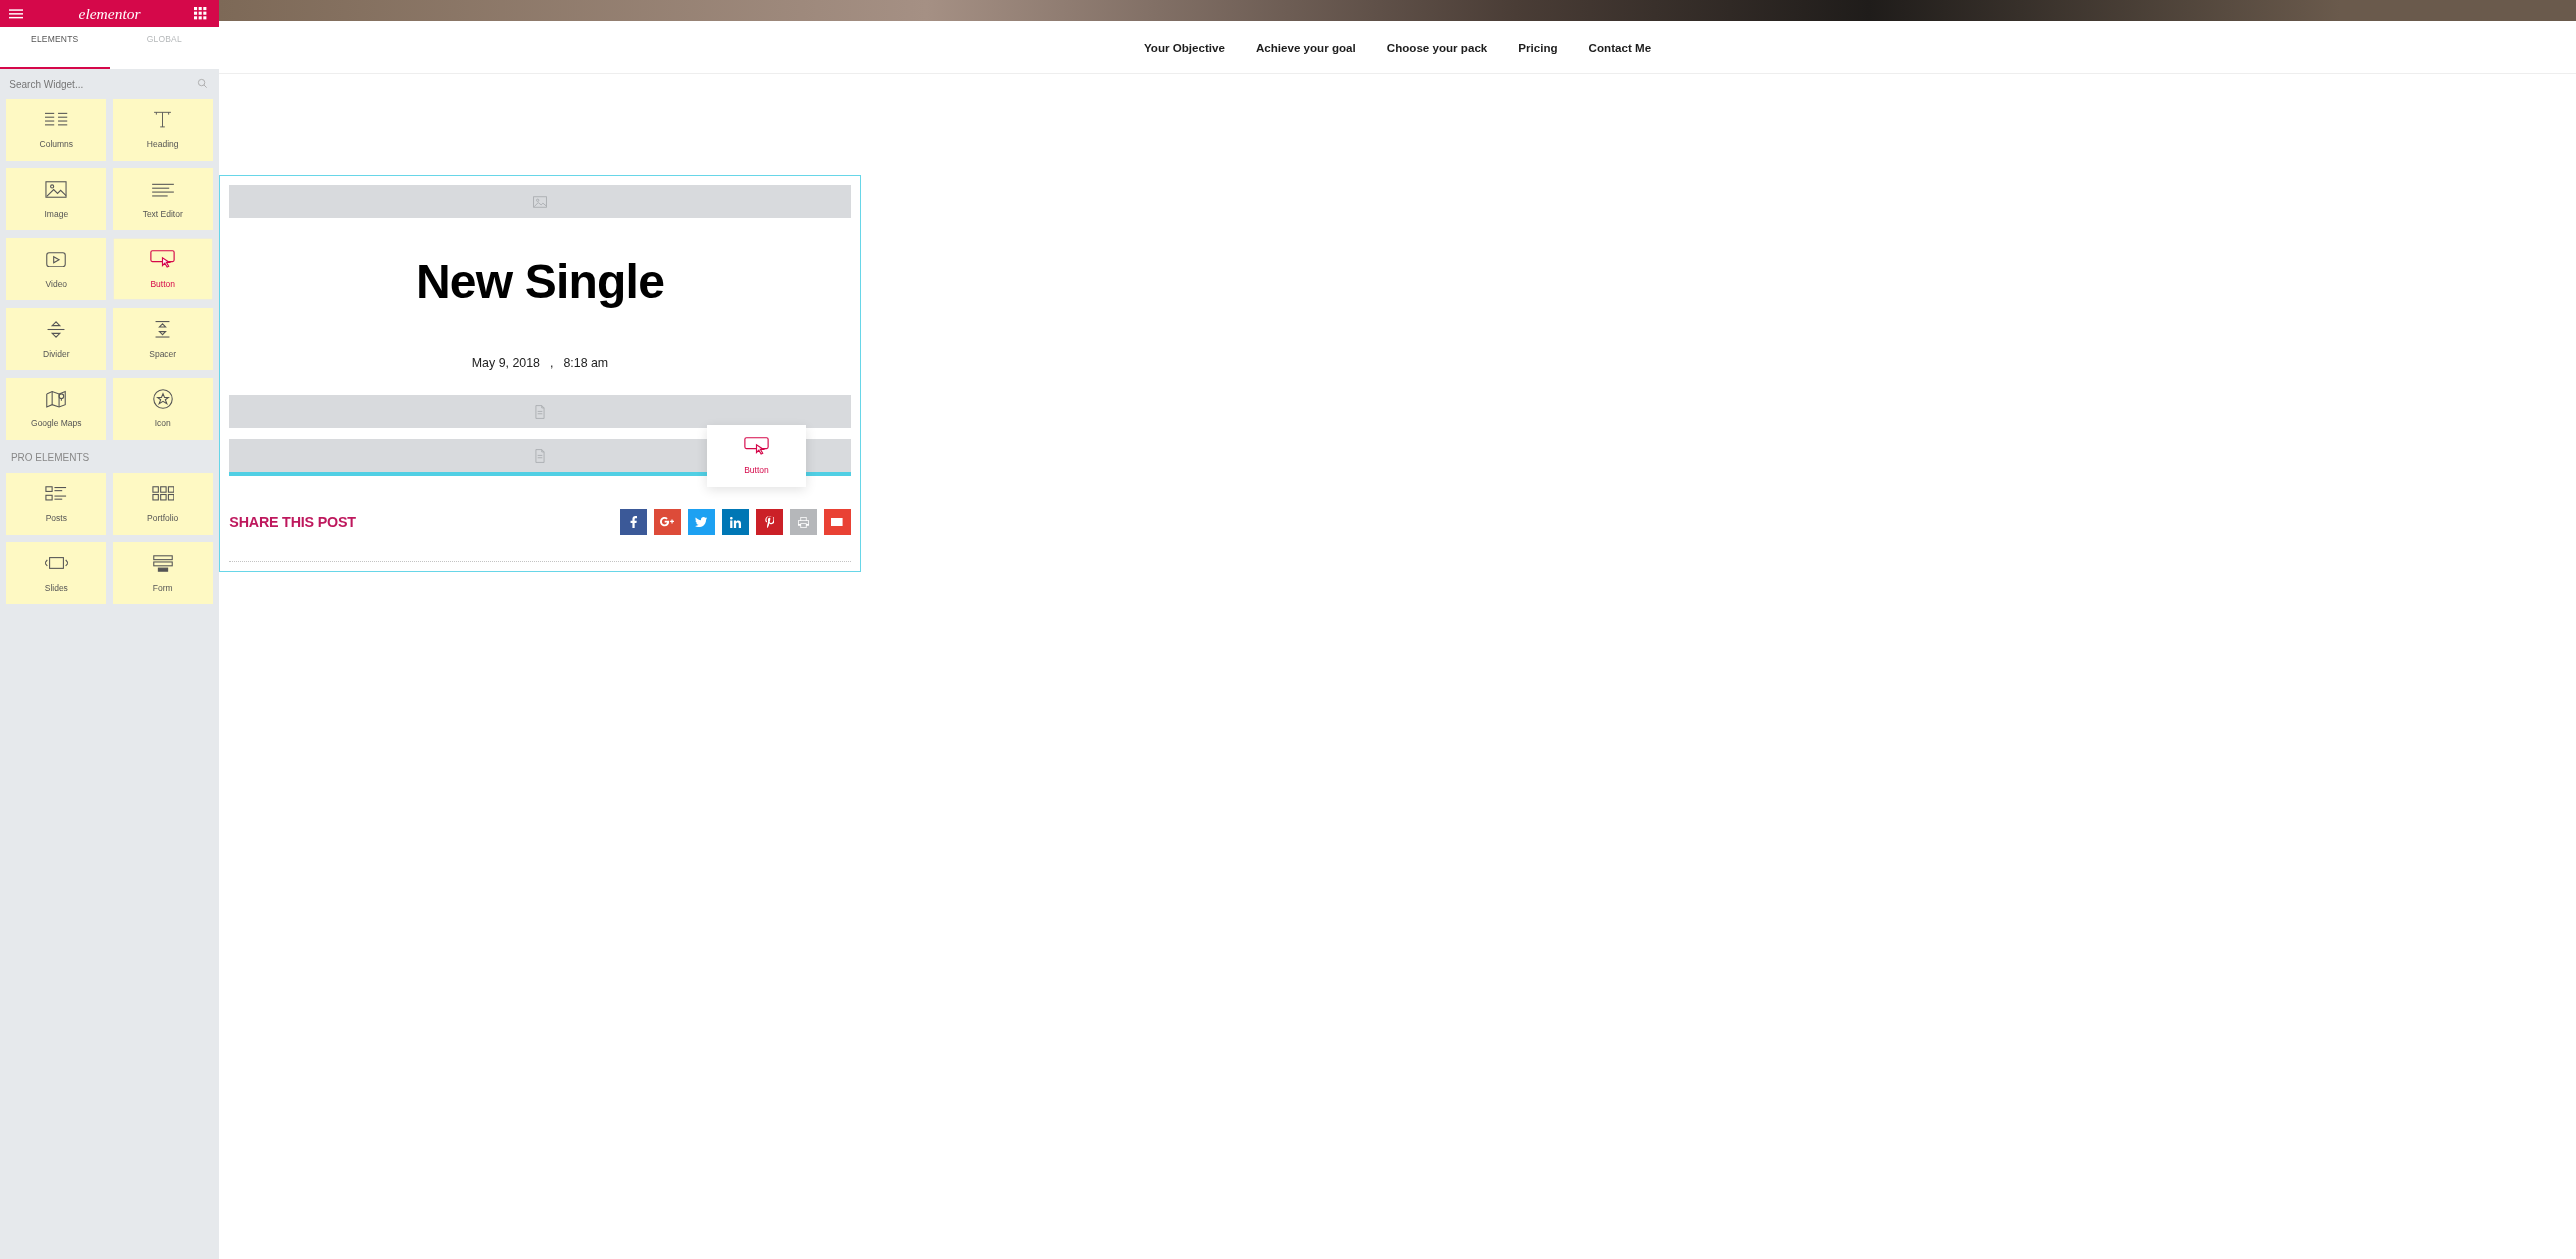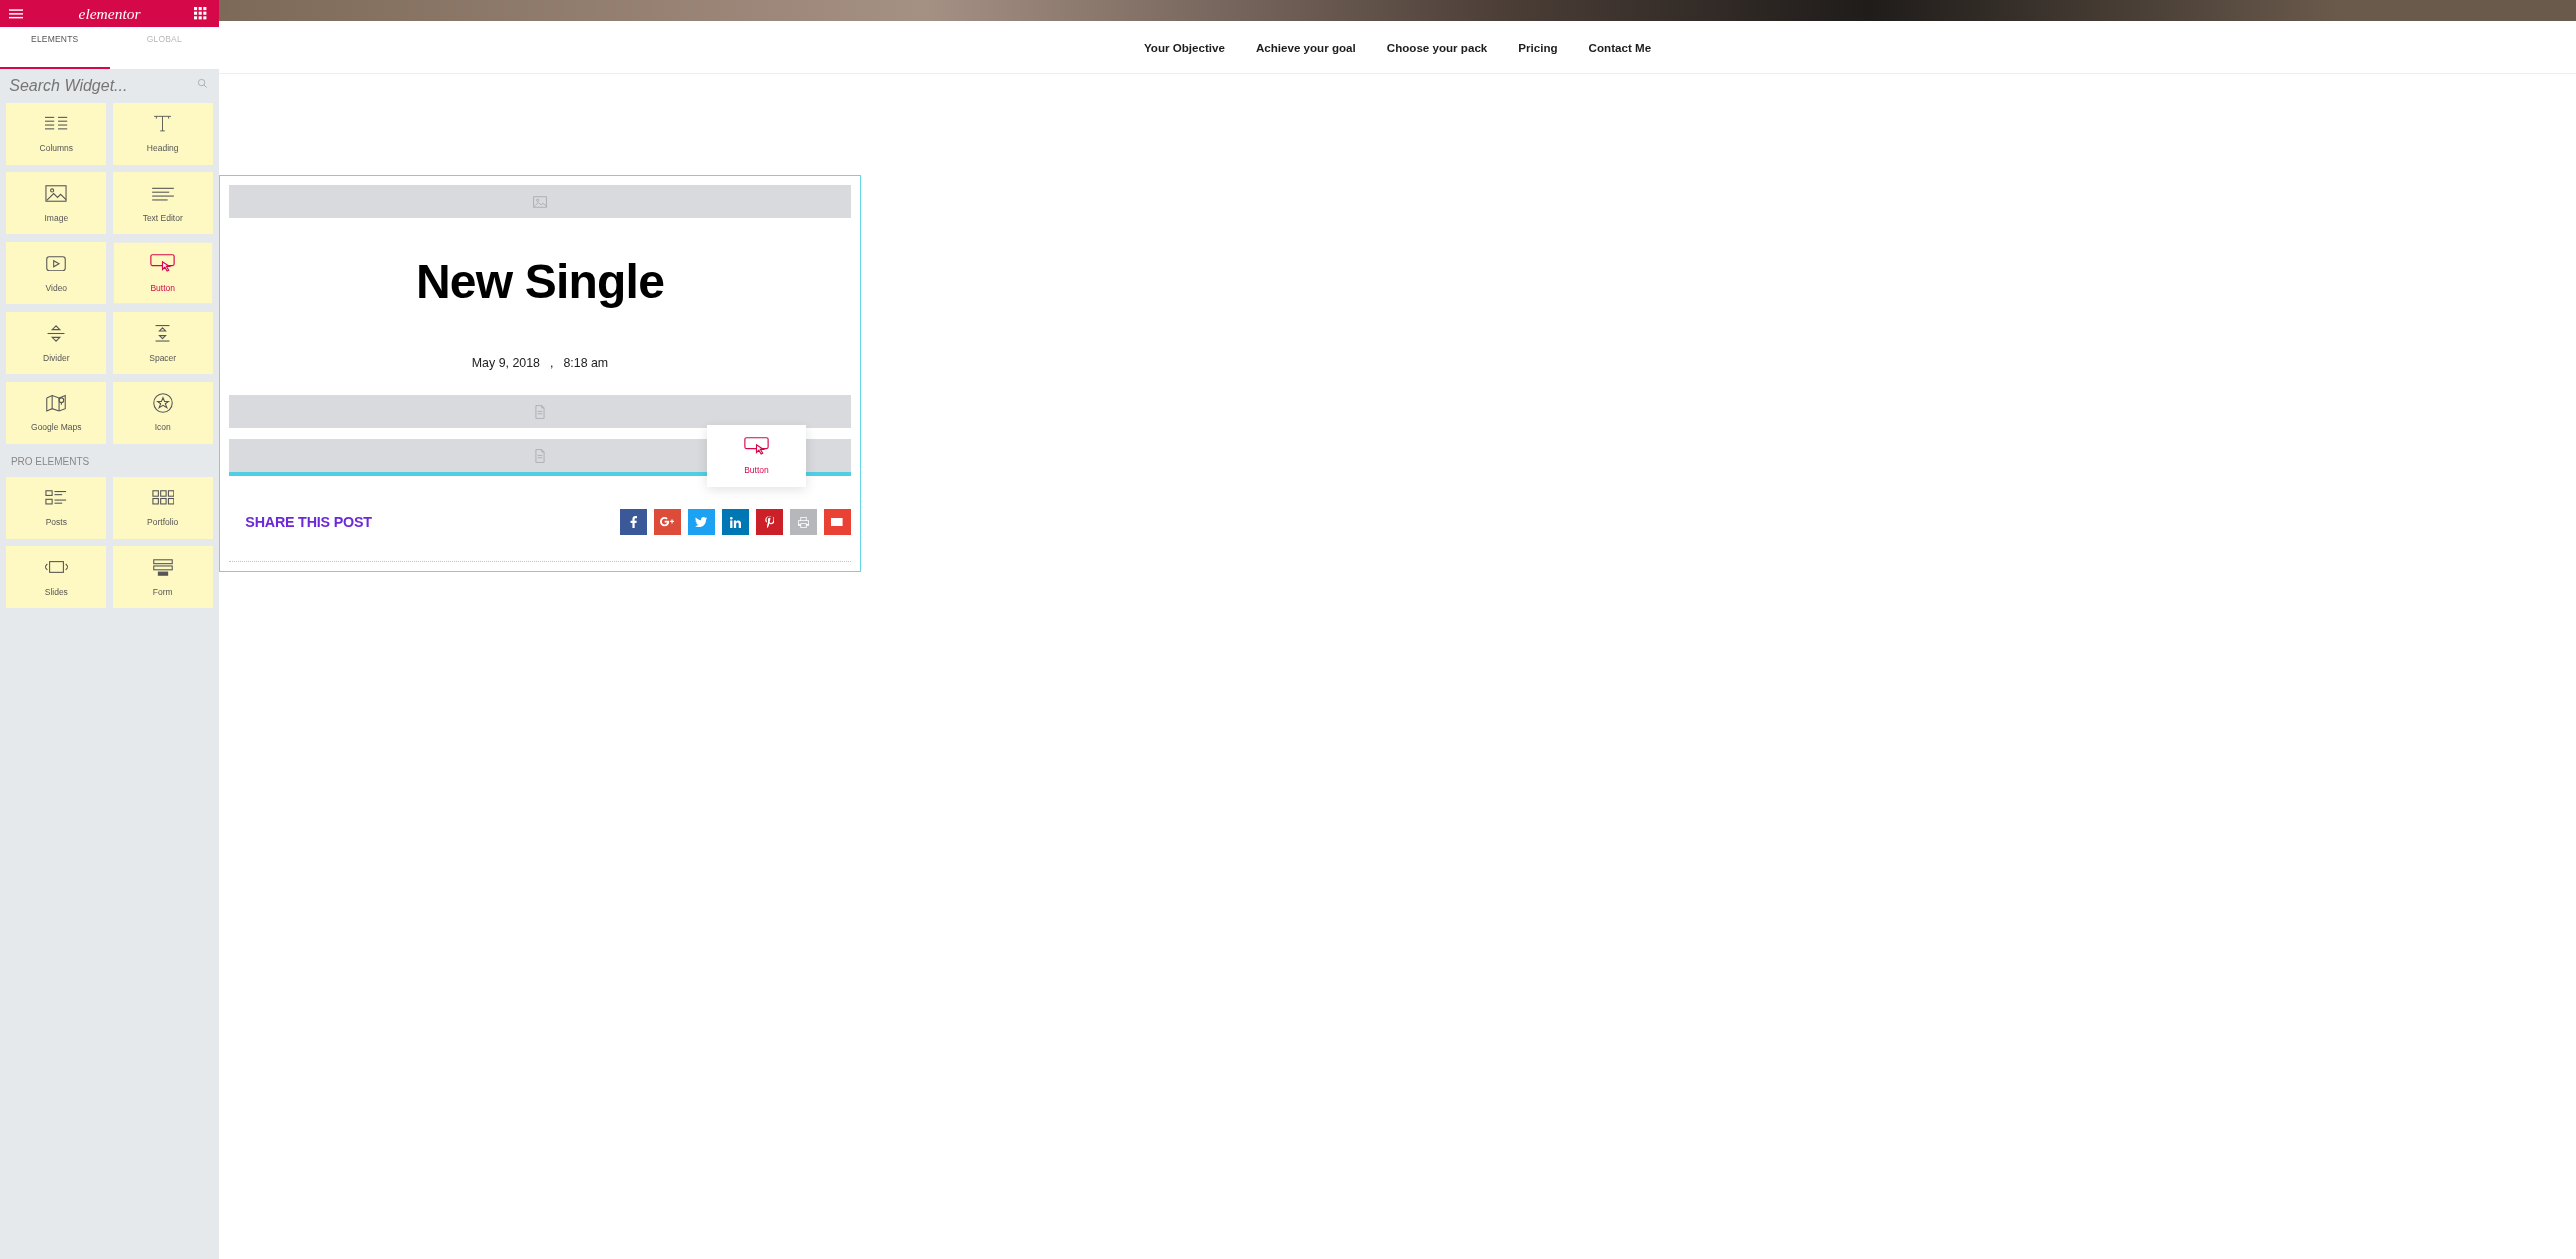--- a/index.html
+++ b/index.html
@@ -13,21 +13,21 @@
 .sidebar-header { height: 27px; background: #d5084a; display: flex; align-items: center; justify-content: space-between; padding: 0 9.3px; color: #fff; }
 .sidebar-header .logo { font-family: cursive; font-style: italic; font-size: 15.5px; text-align: center; flex: 1; }
 .hamburger-icon, .grid-icon { width: 15.5px; cursor: pointer; }
 .hamburger-icon svg, .grid-icon svg { display: block; }
 
 .tabs { display: flex; background: #fff; height: 42px; }
 .tabs .tab { flex: 1; text-align: center; line-height: 25.6px; font-size: 8.5px; font-weight: 500; color: #b5b8ba; cursor: pointer; letter-spacing: 0.2px; }
 .tabs .tab.active { color: #555; border-bottom: 2.3px solid #d5084a; }
 
 .search-bar { position: relative; padding: 7.8px 9.3px; }
-.search-bar input { width: 100%; border: none; background: transparent; font-size: 16px; font-style: italic; color: #888; outline: none; }
+.search-bar input { width: 100%; border: none; background: transparent; font-size: 10px; color: #888; outline: none; }
 .search-bar .search-ic { position: absolute; right: 11px; top: 9.3px; color: #aaa; }
 
 .widget-list { flex: 1; overflow-y: auto; padding: 0 6.2px; }
 .widget-list::-webkit-scrollbar { width: 4.7px; }
 .widget-list::-webkit-scrollbar-thumb { background: #c7c9cc; }
 .widget-row { display: flex; gap: 6.2px; margin-bottom: 7.8px; }
 .widget-card { flex: 1; background: #fef9c3; height: 62px; display: flex; flex-direction: column; align-items: center; justify-content: center; gap: 9.3px; cursor: grab; }
 .widget-card .wicon { height: 20px; display: flex; align-items: center; justify-content: center; color: #555; }
 .widget-card .wlabel { font-size: 8.5px; color: #555; }
 .widget-card.selected { box-shadow: inset 0 0 0 0.8px #e8e8e8; }
@@ -52,21 +52,21 @@
 .placeholder-box svg { width: 14px; height: 14px; }
 
 .post-title { text-align: center; font-size: 48px; font-weight: 800; letter-spacing: -0.8px; margin: 36px 0 47px 0; font-family: "Helvetica Neue", Arial, sans-serif; }
 .post-meta { text-align: center; font-size: 12.4px; color: #222; margin-bottom: 25px; font-family: "Helvetica Neue", Arial, sans-serif; }
 .post-meta .sep { margin: 0 3.1px; }
 
 .drop-target { background: #d8dadd; height: 37px; border-bottom: 4.7px solid #50cfe4; position: relative; margin-top: 11px; display: flex; align-items: center; justify-content: center; color: #a8abaf; }
 .drop-target svg { width: 14px; height: 14px; }
 
 .share-row { display: flex; align-items: center; justify-content: space-between; margin-top: 33px; }
-.share-heading { font-size: 14.3px; font-weight: 800; letter-spacing: -0.2px; color: #6d28d9; margin-left: 16px; }
+.share-heading { font-size: 14.3px; font-weight: 800; letter-spacing: -0.2px; color: #be185d; }
 .share-icons { display: flex; gap: 7px; }
 .share-btn { width: 27px; height: 25.6px; display: flex; align-items: center; justify-content: center; color: #fff; cursor: pointer; }
 .fb { background: #3b5998; } .gp { background: #dd4b39; } .tw { background: #1da1f2; }
 .li { background: #0077b5; } .pi { background: #cb2027; } .pr { background: #b5b7ba; } .em { background: #e94134; }
 
 .divider-line { border-top: 0.8px dotted #c3c3c3; margin-top: 26px; }
 
 
 .drag-ghost { position: absolute; left: 488px; top: 425px; width: 99px; height: 62px; background: #fff; box-shadow: 0 3.1px 11px rgba(0,0,0,.12); display: flex; flex-direction: column; align-items: center; justify-content: center; gap: 9.3px; pointer-events: none; }
 .drag-ghost .wicon { color: #d5084a; }

